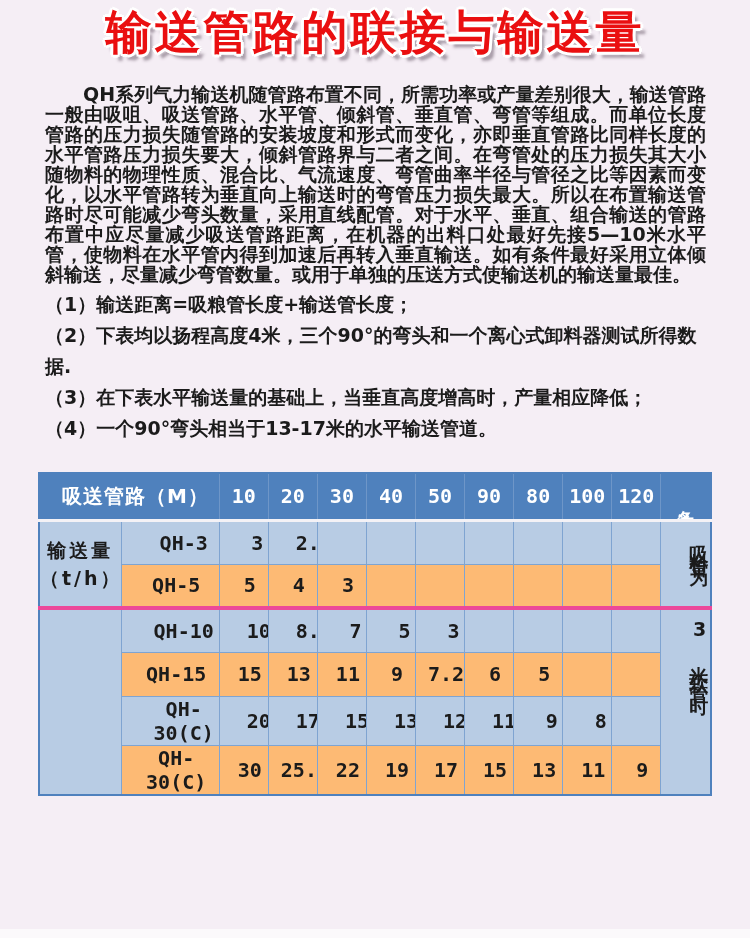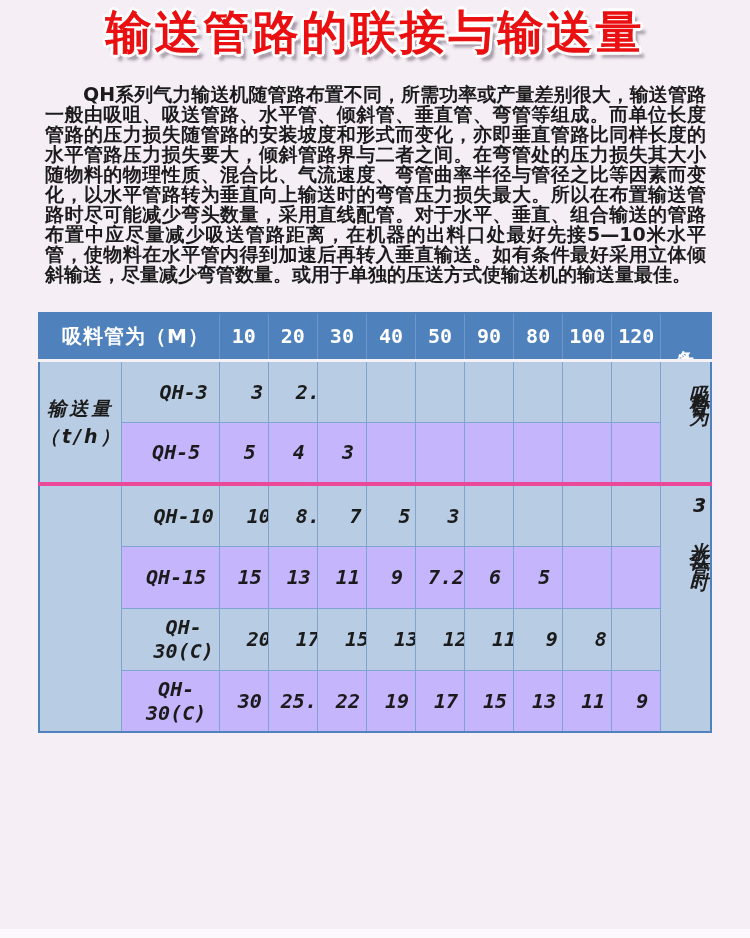--- a/index.html
+++ b/index.html
@@ -30,37 +30,37 @@
   .notes p{font-size:19px;line-height:31px;}
   .table-wrap{margin:28px 38px 0 38px;}
   table{
     width:674px;table-layout:fixed;border-collapse:collapse;
     border:2px solid var(--table_border);font-weight:bold;background:#fff;
   }
   col.col-capacity{width:82px;} col.col-model{width:98px;}
   col.col-v{width:49px;} col.col-remark{width:50px;}
   th,td{border:1px solid var(--grid_line);overflow:hidden;}
   .header-row{height:47px;}
-  tbody tr{height:62px;font-style:italic;}
+  tbody tr{height:44px;}
   .header-row th{
     background:var(--header_bg);color:#fff;
     border:1px solid #6e96c8;border-top-color:var(--header_bg);
     border-bottom:3px solid #f4f2f6;
   }
   .h-label{text-align:left;padding-left:22px;font-size:20px;letter-spacing:1px;}
   .h-num{text-align:center;font-size:20px;font-family:"DejaVu Sans Mono",monospace;}
   .h-remark{text-align:center;}
   .vert{
     writing-mode:vertical-rl;text-orientation:upright;
     display:inline-block;line-height:1;
   }
   .h-remark .vert{font-size:17px;letter-spacing:3px;}
   .group-start td,.group-start th{border-top:4px solid #ec4899;}
   .row-blue td{background:var(--row_blue);padding-left:27px;}
-  .row-white td{background:#c4b5fd;padding-left:12px;}
+  .row-white td{background:#fdba74;padding-left:12px;}
   .cell-capacity{
     background:var(--row_blue);white-space:pre-line;text-align:center;
     font-size:19px;letter-spacing:3px;line-height:28px;vertical-align:middle;
   }
   .cell-model,.cell-value{
     text-align:center;font-family:"DejaVu Sans Mono",monospace;
     font-size:20px;vertical-align:middle;
   }
   td.cell-remark{background:var(--row_blue);text-align:center;vertical-align:top;padding-top:8px;}
   .cell-remark .vert{font-size:19px;letter-spacing:7px;}
@@ -70,41 +70,47 @@
   }
 </style>
 </head>
 <body>
 
 <div class="page">
   <h1 class="title">输送管路的联接与输送量</h1>
 
   <div class="content">
     <p class="paragraph">QH系列气力输送机随管路布置不同，所需功率或产量差别很大，输送管路一般由吸咀、吸送管路、水平管、倾斜管、垂直管、弯管等组成。而单位长度管路的压力损失随管路的安装坡度和形式而变化，亦即垂直管路比同样长度的水平管路压力损失要大，倾斜管路界与二者之间。在弯管处的压力损失其大小随物料的物理性质、混合比、气流速度、弯管曲率半径与管径之比等因素而变化，以水平管路转为垂直向上输送时的弯管压力损失最大。所以在布置输送管路时尽可能减少弯头数量，采用直线配管。对于水平、垂直、组合输送的管路布置中应尽量减少吸送管路距离，在机器的出料口处最好先接5—10米水平管，使物料在水平管内得到加速后再转入垂直输送。如有条件最好采用立体倾斜输送，尽量减少弯管数量。或用于单独的压送方式使输送机的输送量最佳。</p>
+    <div class="notes">
+      <p>（1）输送距离=吸粮管长度+输送管长度；</p>
+      <p>（2）下表均以扬程高度4米，三个90°的弯头和一个离心式卸料器测试所得数据.</p>
+      <p>（3）在下表水平输送量的基础上，当垂直高度增高时，产量相应降低；</p>
+      <p>（4）一个90°弯头相当于13-17米的水平输送管道。</p>
+    </div>
   </div>
 
   <div class="table-wrap">
     <table>
       <colgroup>
         <col class="col-capacity">
           <col class="col-model">
         <col class="col-v">
           <col class="col-v">
           <col class="col-v">
           <col class="col-v">
         <col class="col-v">
           <col class="col-v">
           <col class="col-v">
           <col class="col-v">
         <col class="col-v">
           <col class="col-remark">
       </colgroup>
       <thead>
           <tr class="header-row">
-            <th class="h-label" colspan="2">吸料管为（M）</th>
+            <th class="h-label" colspan="2">吸送管路（M）</th>
             <th class="h-num">10</th>
             <th class="h-num">20</th>
             <th class="h-num">30</th>
             <th class="h-num">40</th>
             <th class="h-num">50</th>
             <th class="h-num">90</th>
             <th class="h-num">80</th>
             <th class="h-num">100</th>
             <th class="h-num">120</th>
             <th class="h-remark"><span class="vert">备注</span></th>

